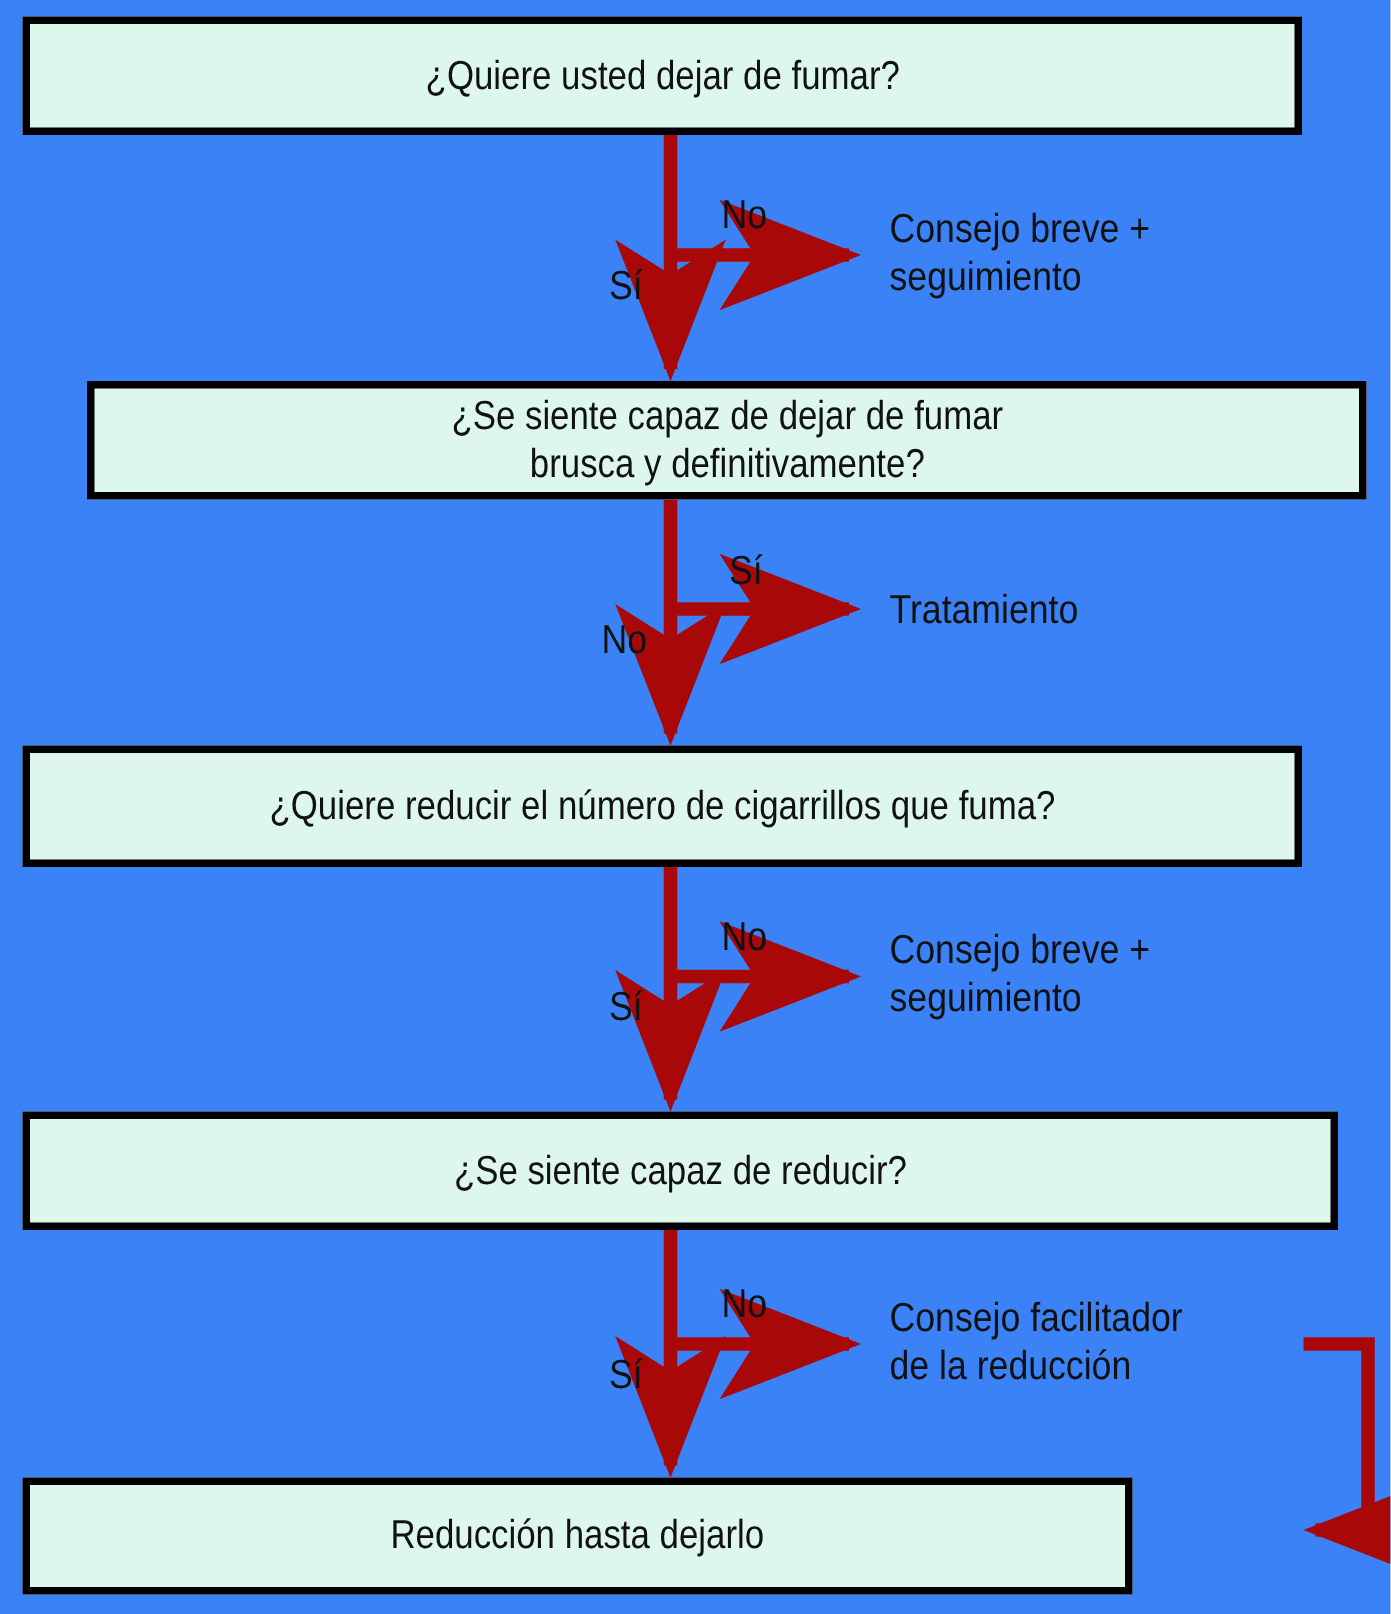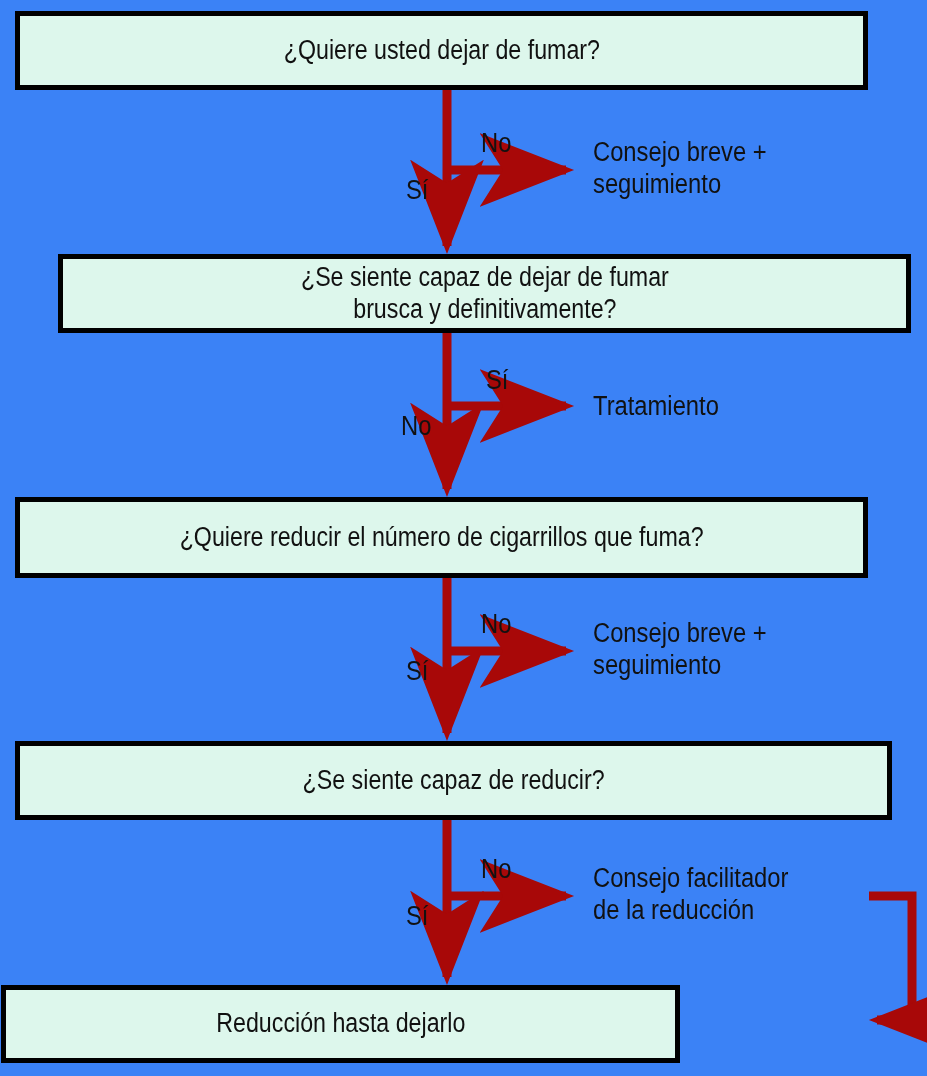--- a/index.html
+++ b/index.html
@@ -105,21 +105,21 @@
   </div>
 
   <div class="node-box" style="left:15px; top:497px; width:853px; height:81px;text-align:right;">
     <span class="node-label">¿Quiere reducir el número de cigarrillos que fuma?</span>
   </div>
 
   <div class="node-box" style="left:15px; top:741px; width:877px; height:79px;">
     <span class="node-label">¿Se siente capaz de reducir?</span>
   </div>
 
-  <div class="node-box" style="left:1px; top:985px; width:679px; height:78px;align-items:center;">
+  <div class="node-box" style="left:15px; top:985px; width:740px; height:78px;align-items:center;">
     <span class="node-label">Reducción hasta dejarlo</span>
   </div>
 
   <div class="term-label" style="left:593px; top:136px;">Consejo breve +
 seguimiento</div>
 
   <div class="term-label" style="left:593px; top:390px;">Tratamiento</div>
 
   <div class="term-label" style="left:593px; top:617px;">Consejo breve +
 seguimiento</div>

